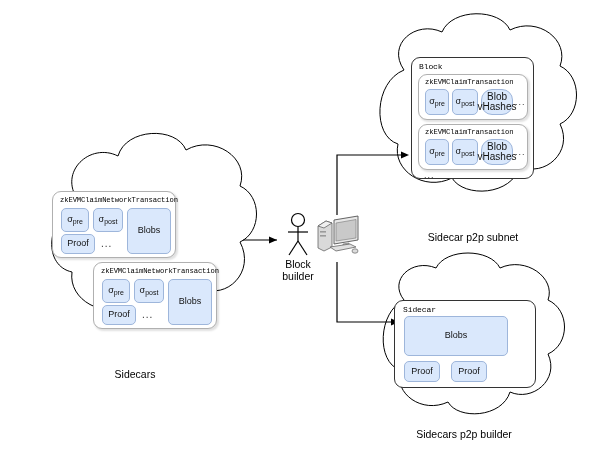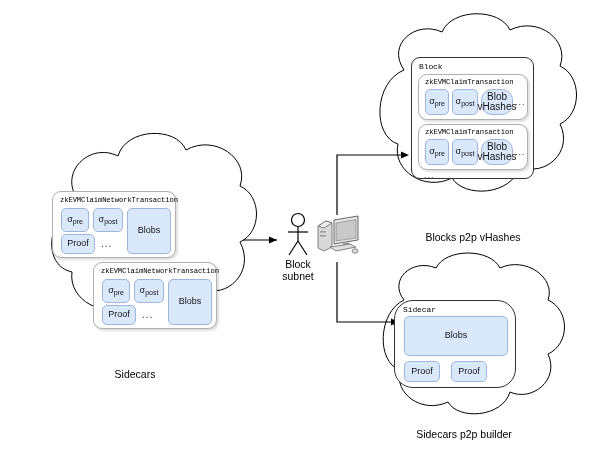--- a/index.html
+++ b/index.html
@@ -199,21 +199,21 @@
   <polygon points="20,9 40,5.5 40,24 20,27" fill="#c9c9c9" stroke="#777777" stroke-width="0.6"></polygon>
   <polygon points="27,30 33,29 33,33 27,34" fill="#bdbdbd" stroke="#666666" stroke-width="0.6"></polygon>
 
   <polygon points="14,33 34,30 40,33 20,37" fill="#e0e0e0" stroke="#666666" stroke-width="0.8"></polygon>
 
   <ellipse cx="39" cy="37" rx="3" ry="2.2" fill="#dcdcdc" stroke="#666666" stroke-width="0.7"></ellipse>
 </svg>
 
 <div class="actor-label" style="left:268px; top:258px;">
   <div>Block</div>
-  <div>subnet</div>
+  <div>builder</div>
 </div>
 
 <div class="box" style="left:411px; top:57px; width:123px; height:122px;">
   <div class="box-label" style="left:7px; top:4px; font-size:8px;">Block</div>
 
   <div class="tx-card" style="left:6px; top:16px; width:110px; height:46px;">
     <div class="box-label" style="left:6px; top:3px;">zkEVMClaimTransaction</div>
     <div class="blue" style="left:6px; top:14px; width:24px; height:26px;">
       <span class="sigma">σ<sub>pre</sub></span>
     </div>
@@ -238,22 +238,22 @@
     <div class="blue sm" style="left:62px; top:14px; width:32px; height:26px; flex-direction:column;">
       <span>Blob</span>
       <span>vHashes</span>
     </div>
     <div class="ellipsis" style="left:96px; top:22px; font-size:9px;">...</div>
   </div>
 
   <div class="ellipsis" style="left:12px; top:112px; font-size:9px;">...</div>
 </div>
 
-<div class="caption" style="left:412px; top:231px; width:122px;">Blocks p2p vHashes</div>
-
-<div class="box" style="left:394px; top:300px; width:122px; height:88px;border-radius:19px;">
+<div class="caption" style="left:412px; top:231px; width:122px;">Sidecar p2p subnet</div>
+
+<div class="box" style="left:394px; top:300px; width:142px; height:88px;">
   <div class="box-label" style="left:8px; top:4px; font-size:8px;">Sidecar</div>
   <div class="blue" style="left:9px; top:15px; width:104px; height:40px;">Blobs</div>
   <div class="blue" style="left:9px; top:60px; width:36px; height:21px;">Proof</div>
   <div class="blue" style="left:56px; top:60px; width:36px; height:21px;">Proof</div>
 </div>
 
 <div class="caption" style="left:394px; top:428px; width:140px;">Sidecars p2p builder</div>
 
 </body></html>

